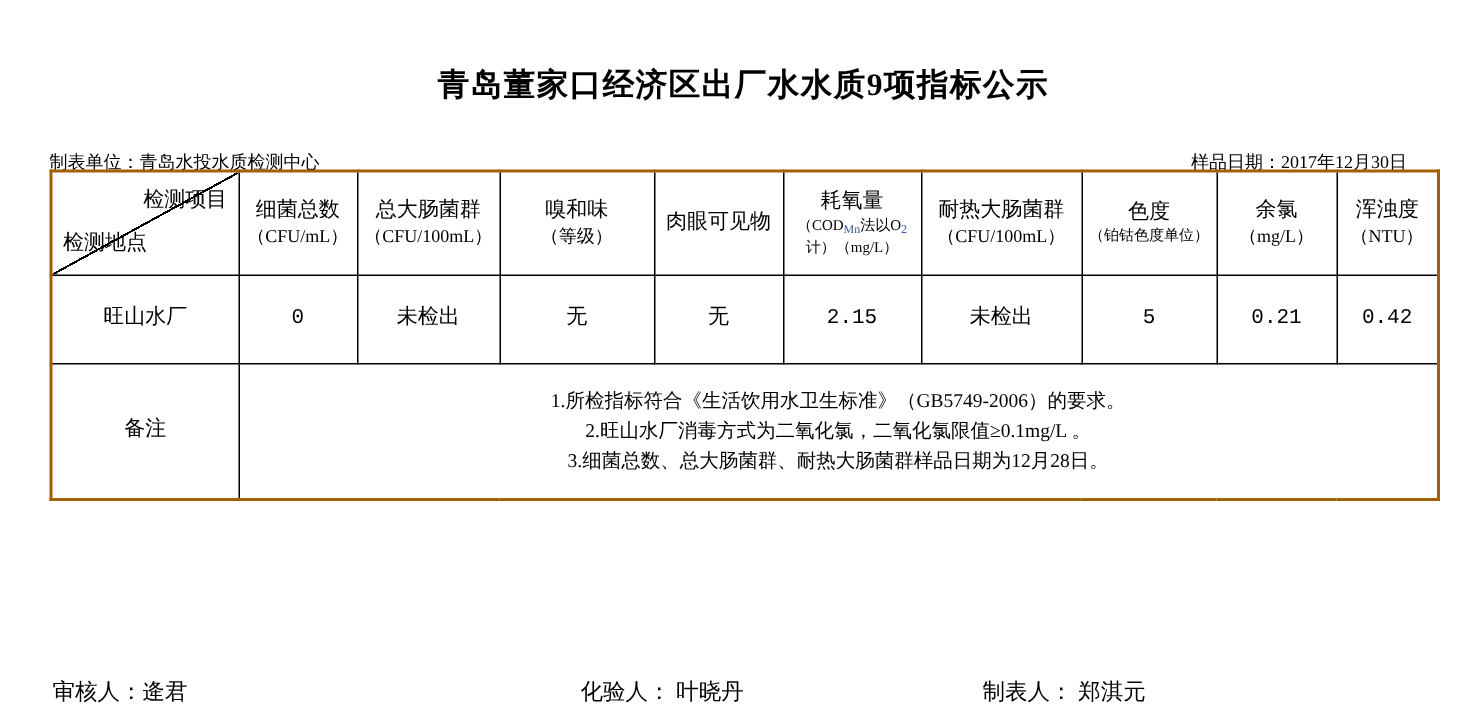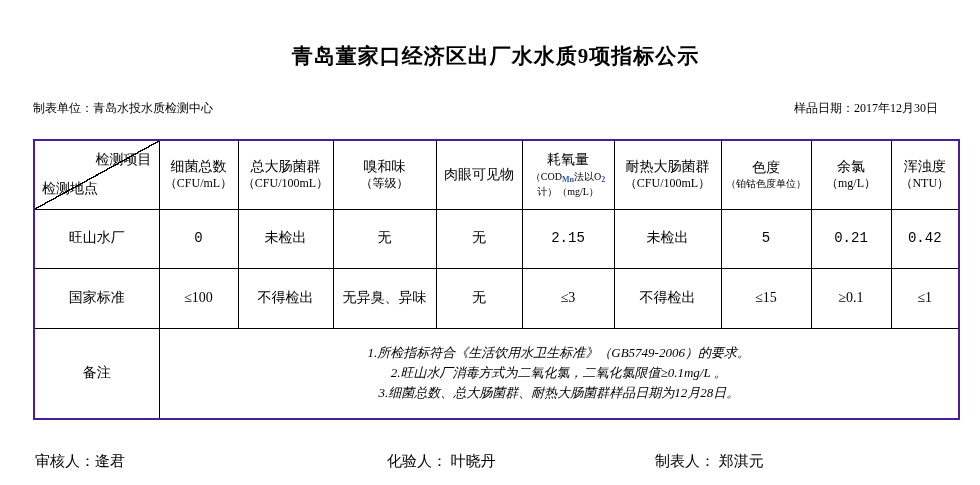--- a/index.html
+++ b/index.html
@@ -19,54 +19,54 @@
   }
   .meta-row {
     position: absolute;
     left: 33px; top: 100px; width: 905px;
     display: flex;
     justify-content: space-between;
     font-size: 12px;
   }
   table.report {
     position: absolute;
-    left: 33px; top: 139px;
+    left: 33px; top: 113px;
     width: 925px;
     border-collapse: collapse;
     table-layout: fixed;
-    border: 2px solid #4c1d95;
+    border: 2px solid #a16207;
   }
   table.report th, table.report td {
     border: 1px solid #000;
     text-align: center;
     vertical-align: middle;
     font-weight: normal;
     font-size: 14px;
     line-height: 1.3;
     padding: 2px;
     overflow: hidden;
   }
   tr.header-row { height: 69px; }
   tr.data-row-0 { height: 59px; font-family: Liberation Mono, monospace; }
   tr.data-row-1 { height: 60px; }
   tr.remark-row { height: 91px; }
   .col-name { font-size: 14px; }
   .col-unit { font-size: 12px; }
   .col-unit.small { font-size: 10px; }
-  .col-unit sub { font-size: 8px; color: #3b54a0; vertical-align: -2px; font-weight: bold; }
+  .col-unit sub { font-size: 8px; color: #3b54a0; vertical-align: -2px; }
   .corner-cell { position: relative; padding: 0; }
   .corner-diagonal {
     position: absolute; inset: 0;
     background: linear-gradient(to bottom right,
       transparent calc(50% - 0.7px), #000 calc(50% - 0.7px),
       #000 calc(50% + 0.7px), transparent calc(50% + 0.7px));
   }
   .corner-top { position: absolute; top: 10px; right: 7px; font-size: 14px; }
   .corner-bottom { position: absolute; bottom: 10px; left: 7px; font-size: 14px; }
-  td.remark-text-cell { text-align: left; vertical-align: middle; padding-left: 5px; font-style: italic; }
+  td.remark-text-cell { text-align: left; vertical-align: middle; padding-left: 5px; }
   .remark-line { font-size: 13px; line-height: 20px; white-space: nowrap; }
   .footer-item { position: absolute; top: 452px; font-size: 15px; }
   .footer-reviewer { left: 35px; text-align: center; }
   .footer-tester { left: 387px; }
   .footer-preparer { left: 655px; text-align: center; }
 </style>
 </head>
 <body>
 
 <div class="page-title">青岛董家口经济区出厂水水质9项指标公示</div>
@@ -138,32 +138,20 @@
     <td>0</td>
         <td>未检出</td>
         <td>无</td>
         <td>无</td>
         <td>2.15</td>
         <td>未检出</td>
         <td>5</td>
         <td>0.21</td>
         <td>0.42</td>
       </tr>
-    <tr class="data-row-1">
-      <td class="row-label">国家标准</td>
-    <td>≤100</td>
-        <td>不得检出</td>
-        <td>无异臭、异味</td>
-        <td>无</td>
-        <td>≤3</td>
-        <td>不得检出</td>
-        <td>≤15</td>
-        <td>≥0.1</td>
-        <td>≤1</td>
-      </tr>
     <tr class="remark-row">
       <td>备注</td>
       <td class="remark-text-cell" colspan="9" id="remark-lines">
           <div class="remark-line">1.所检指标符合《生活饮用水卫生标准》（GB5749-2006）的要求。</div>
           <div class="remark-line">2.旺山水厂消毒方式为二氧化氯，二氧化氯限值≥0.1mg/L 。</div>
           <div class="remark-line">3.细菌总数、总大肠菌群、耐热大肠菌群样品日期为12月28日。</div>
         </td>
     </tr>
   </tbody>
 </table>

